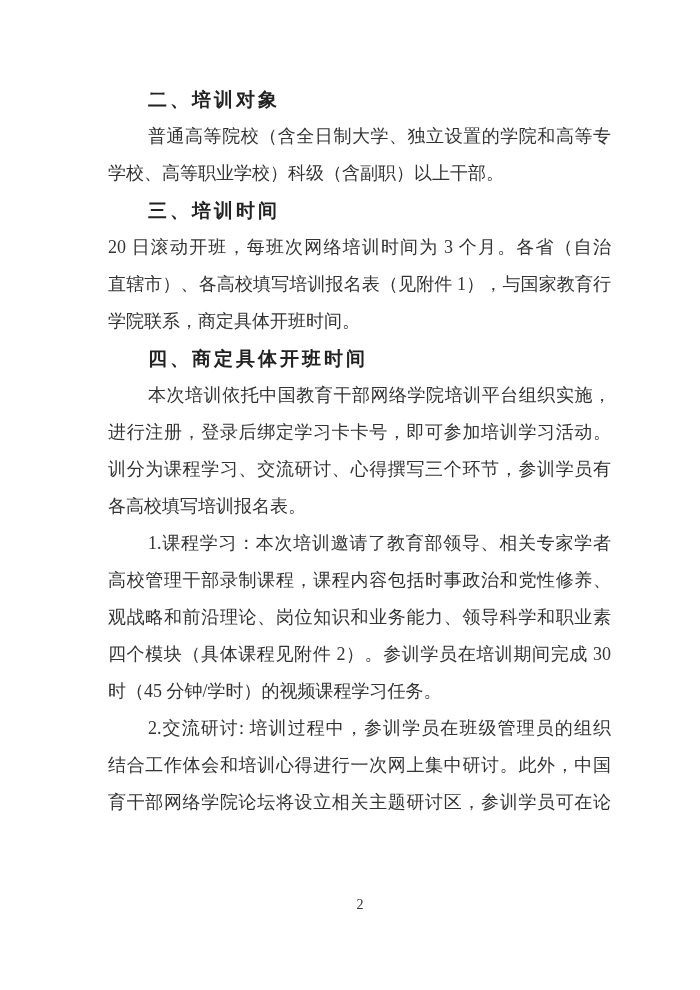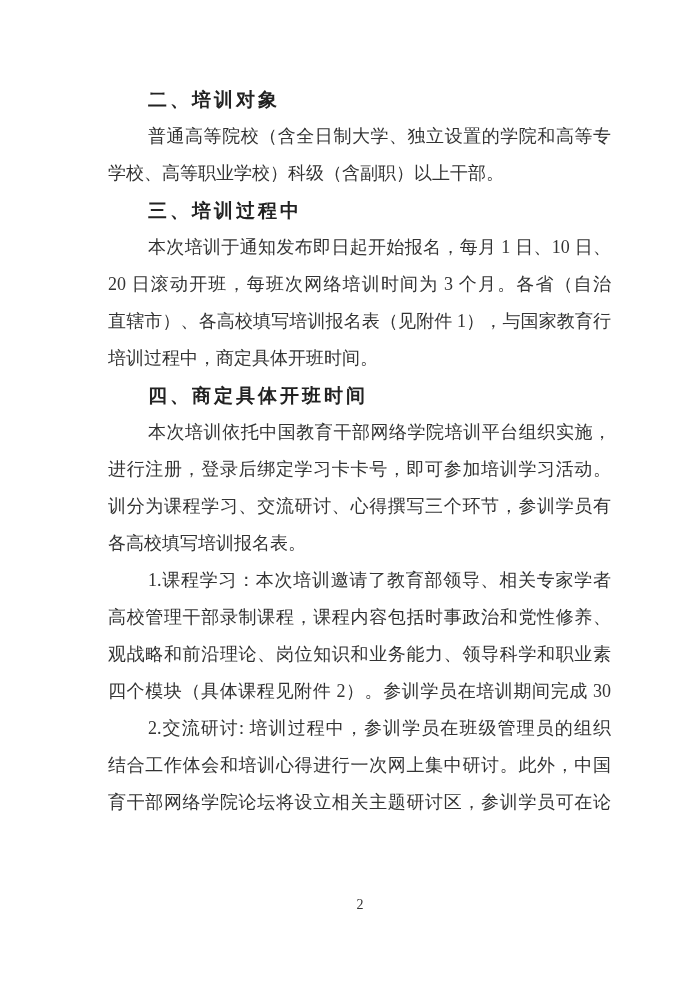--- a/index.html
+++ b/index.html
@@ -66,32 +66,32 @@
   }
 </style>
 </head>
 <body style="background: rgb(255, 255, 255);">
 
 <div class="page">
   <div class="content" style="color: rgb(51, 51, 51);">
       <div class="heading">二、培训对象</div>
       <div class="line indent">普通高等院校（含全日制大学、独立设置的学院和高等专科</div>
       <div class="line last">学校、高等职业学校）科级（含副职）以上干部。</div>
-      <div class="heading">三、培训过程中</div>
-      <div class="line indent">本次培训于通知发布即日起开始报名，每月 1 日、10 日、</div>
+      <div class="heading">三、培训时间</div>
       <div class="line">20 日滚动开班，每班次网络培训时间为 3 个月。各省（自治区、</div>
       <div class="line">直辖市）、各高校填写培训报名表（见附件 1），与国家教育行政</div>
-      <div class="line last">培训过程中，商定具体开班时间。</div>
+      <div class="line last">学院联系，商定具体开班时间。</div>
       <div class="heading">四、商定具体开班时间</div>
       <div class="line indent">本次培训依托中国教育干部网络学院培训平台组织实施，培</div>
       <div class="line">进行注册，登录后绑定学习卡卡号，即可参加培训学习活动。培</div>
       <div class="line">训分为课程学习、交流研讨、心得撰写三个环节，参训学员有组</div>
       <div class="line last">各高校填写培训报名表。</div>
       <div class="line indent">1.课程学习：本次培训邀请了教育部领导、相关专家学者和</div>
       <div class="line">高校管理干部录制课程，课程内容包括时事政治和党性修养、宏</div>
       <div class="line">观战略和前沿理论、岗位知识和业务能力、领导科学和职业素养</div>
       <div class="line">四个模块（具体课程见附件 2）。参训学员在培训期间完成 30 学</div>
+      <div class="line last">时（45 分钟/学时）的视频课程学习任务。</div>
       <div class="line indent">2.交流研讨: 培训过程中，参训学员在班级管理员的组织下，</div>
       <div class="line">结合工作体会和培训心得进行一次网上集中研讨。此外，中国教</div>
       <div class="line">育干部网络学院论坛将设立相关主题研讨区，参训学员可在论坛</div>
     </div>
   <div class="page-number">2</div>
 </div>
 
 </body></html>

